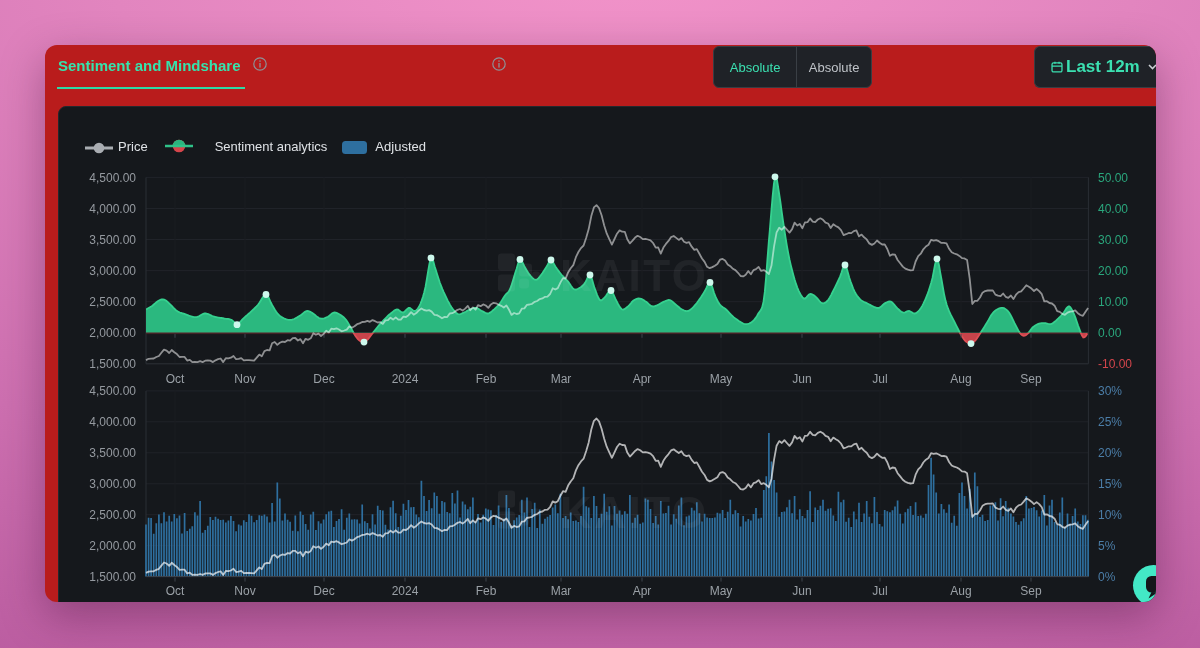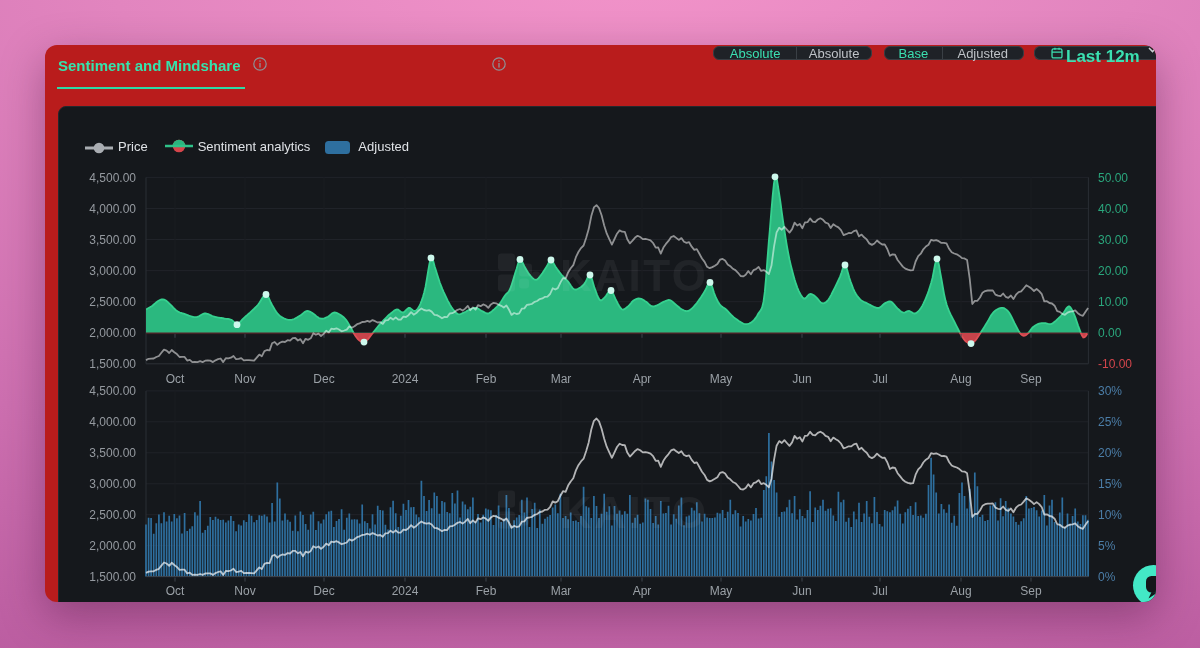--- a/index.html
+++ b/index.html
@@ -2,21 +2,21 @@
 <html><head><meta charset="utf-8"><style>
 *{margin:0;padding:0;box-sizing:border-box}
 html,body{width:1200px;height:648px;overflow:hidden}
 body{-webkit-font-smoothing:antialiased;background:radial-gradient(135% 125% at 52% -8%, #f394ca 0%, #e285bf 32%, #cd6fb0 68%, #b85a9e 100%);font-family:"Liberation Sans",sans-serif}
 .card{position:absolute;left:45px;top:44.6px;width:1110.6px;height:557.5px;background:#b91c1c;border-radius:12px;overflow:hidden;box-shadow:0 14px 44px rgba(50,5,40,.35)}
 .panel{position:absolute;left:12.5px;top:61.5px;width:1105px;height:505px;background:#15181c;border:1px solid #24282d;border-radius:8px 0 0 0}
 .tab1{position:absolute;left:13px;top:12px;color:#35e3ad;font-size:15px;font-weight:bold}
 .tab2{position:absolute;left:243px;top:12px;color:#e3e6e9;font-size:15px;font-weight:bold}
 .underline{position:absolute;left:12px;top:42.9px;width:188px;height:2px;background:#2ed9a6}
 .ico{position:absolute;top:12.4px;width:14px;height:14px}
-.btng{position:absolute;top:1.9px;height:14px;background:#1f2227;border:1px solid #383d43;border-radius:6px;display:flex;align-items:flex-start;color:#bfc3c8;font-size:13px}
+.btng{position:absolute;top:1.9px;height:42px;background:#1f2227;border:1px solid #383d43;border-radius:6px;display:flex;align-items:center;color:#bfc3c8;font-size:13px}
 .btng .c{display:flex;align-items:center;justify-content:center;height:100%}
 .btng .d{width:1px;height:100%;background:#3a3f45}
 .teal{color:#3be0b1}
 .lg{position:absolute;left:40px;top:93px;display:flex;align-items:flex-end;color:#dfe2e6;font-size:13px}
 </style></head><body>
 <div class="card">
   <div class="panel"></div>
   <div class="tab1">Sentiment and Mindshare</div>
   <svg class="ico" style="left:208px" viewBox="0 0 14 14">
       <circle cx="7" cy="7" r="6.2" fill="none" stroke="#8d9298" stroke-width="1.2"></circle>
@@ -27,25 +27,20 @@
       <circle cx="7" cy="7" r="6.2" fill="none" stroke="#8d9298" stroke-width="1.2"></circle>
       <rect x="6.35" y="6" width="1.3" height="4.6" fill="#8d9298"></rect>
       <rect x="6.35" y="3.4" width="1.3" height="1.4" fill="#8d9298"></rect>
     </svg>
   <div class="underline"></div>
   <div class="btng" style="left:668.4px;width:159.1px">
       <div class="c teal" style="width:82.4px;font-weight:500">Absolute</div>
       <div class="d"></div>
       <div class="c" style="width:75.7px">Absolute</div>
     </div>
-  <div class="btng" style="left:839px;width:139.9px">
-      <div class="c teal" style="width:57.5px;font-weight:500">Base</div>
-      <div class="d"></div>
-      <div class="c" style="width:81.4px">Adjusted</div>
-    </div>
   <div class="btng" style="left:988.5px;width:167.5px;border-radius:6px 0 0 6px;border-right:none">
     <svg style="margin-left:16.5px" width="12" height="12" viewBox="0 0 14 14" fill="none" stroke="#3be0b1" stroke-width="1.5">
         <rect x="1.2" y="2.3" width="11.6" height="10.5" rx="1.8"></rect>
         <line x1="1.2" y1="6" x2="12.8" y2="6"></line>
         <line x1="4.6" y1="0.8" x2="4.6" y2="3.2"></line>
         <line x1="9.4" y1="0.8" x2="9.4" y2="3.2"></line>
       </svg>
     <span class="teal" style="margin-left:3px;font-weight:bold;font-size:17px">Last 12m</span>
     <svg style="margin-left:8px" width="9" height="6" viewBox="0 0 9 6" fill="none" stroke="#ccd0d4" stroke-width="1.5">
         <path d="M1 1L4.5 4.6L8 1"></path>
@@ -55,21 +50,21 @@
     <svg width="28" height="12" viewBox="0 0 28 12">
         <line x1="0" y1="6" x2="28" y2="6" stroke="#a9adb2" stroke-width="3"></line>
         <circle cx="14" cy="6" r="5.3" fill="#a9adb2"></circle>
       </svg>
     <span style="margin-left:5px">Price</span>
     <svg width="28" height="16" viewBox="0 0 28 16" style="margin-left:17px">
         <circle cx="14" cy="8" r="6.3" fill="#d6454b"></circle>
         <path d="M7.7 8a6.3 6.3 0 0 1 12.6 0Z" fill="#2bb47e"></path>
         <line x1="0" y1="8" x2="28" y2="8" stroke="#2fc289" stroke-width="2.4"></line>
       </svg>
-    <span style="margin-left:5px">Sentiment analytics</span>
+    <span style="margin-left:22px">Sentiment analytics</span>
     <svg width="25" height="13" viewBox="0 0 25 13" style="margin-left:15px">
         <rect x="0" y="0" width="25" height="13" rx="3.5" fill="#2e6f9f"></rect>
       </svg>
     <span style="margin-left:8px">Adjusted</span>
   </div>
   <svg width="1111" height="558" viewBox="0 0 1111 558" style="position:absolute;left:0;top:0" font-family="Liberation Sans, sans-serif">
       <g transform="translate(-45,-44.6)">
         <defs>
           <clipPath id="cpos">
             <rect x="146.0" y="100" width="942.4000000000001" height="232.35000000000002"></rect>

